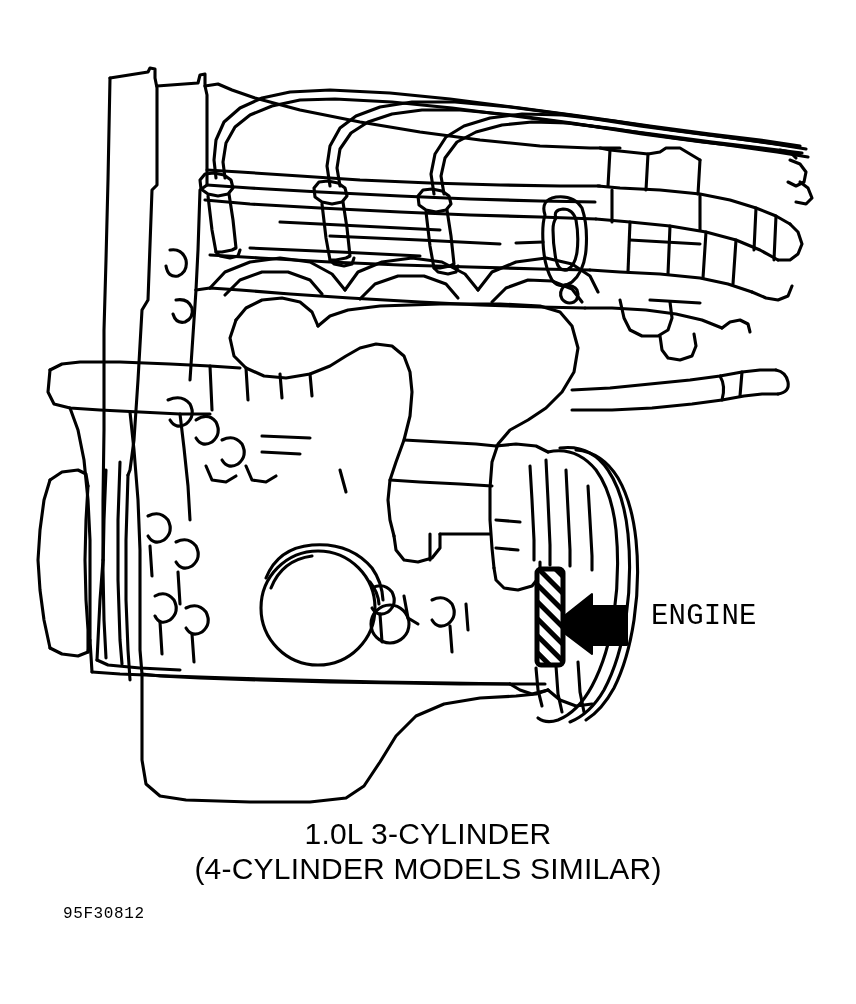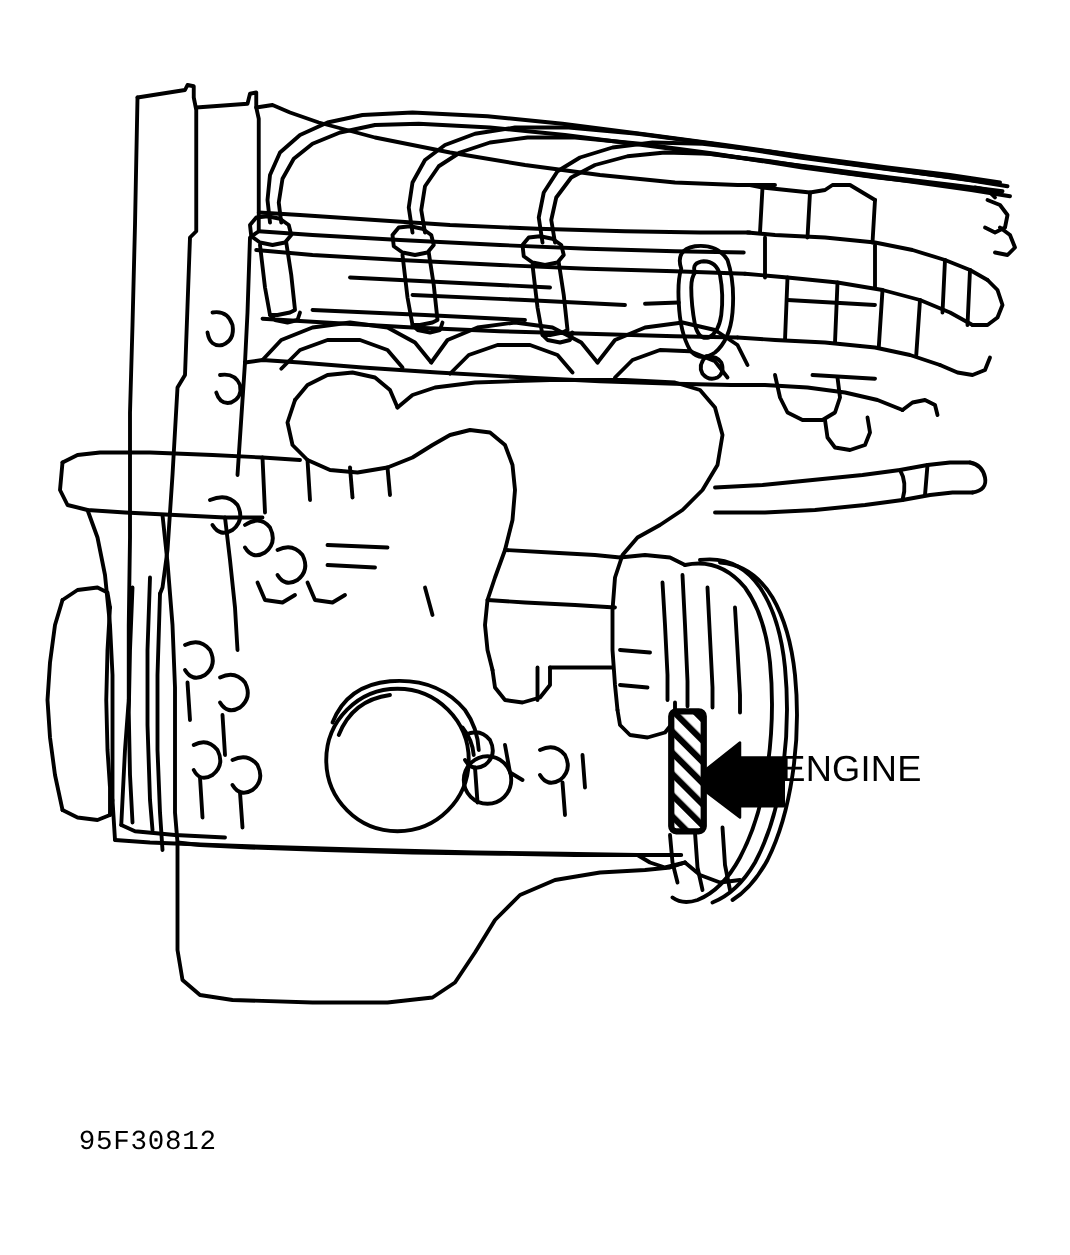--- a/index.html
+++ b/index.html
@@ -27,23 +27,23 @@
   #engine-svg {
     position: absolute;
     left: 0;
     top: 0;
     width: 856px;
     height: 1004px;
     display: block;
   }
   .callout-label {
     position: absolute;
-    left: 625px;
+    left: 651px;
     top: 600px;
-    font-family: Liberation Sans, sans-serif;
+    font-family: Liberation Mono, monospace;
     font-size: 29px;
     line-height: 33px;
     letter-spacing: 0.2px;
     color: #000000;
     white-space: nowrap;
     text-align: left;
   }
   .callout-label .line {
     display: block;
   }
@@ -60,21 +60,21 @@
     color: #000000;
   }
   .caption-block .caption-line {
     display: block;
   }
   .figure-id {
     position: absolute;
     left: 63px;
     top: 901px;
     font-family: "Liberation Mono", monospace;
-    font-size: 22px;
+    font-size: 16px;
     line-height: 26px;
     letter-spacing: 0.6px;
     color: #000000;
     white-space: nowrap;
   }
 </style>
 </head>
 <body>
 
 <div id="figure-root">
@@ -385,16 +385,20 @@
       <path d="M563 617 L592 594 L592 606 L627 606 L627 645
                L592 645 L592 654 L563 632 Z" fill="#000000" stroke="#000000" stroke-width="2" stroke-linejoin="round"></path>
     </g>
 
   </svg>
 
   <div class="callout-label">
     <span class="line">ENGINE</span>
   </div>
 
+  <div class="caption-block">
+    <span class="caption-line">1.0L 3-CYLINDER</span>
+    <span class="caption-line">(4-CYLINDER MODELS SIMILAR)</span>
+  </div>
 
   <div class="figure-id">95F30812</div>
 
 </div>
 
 </body></html>

